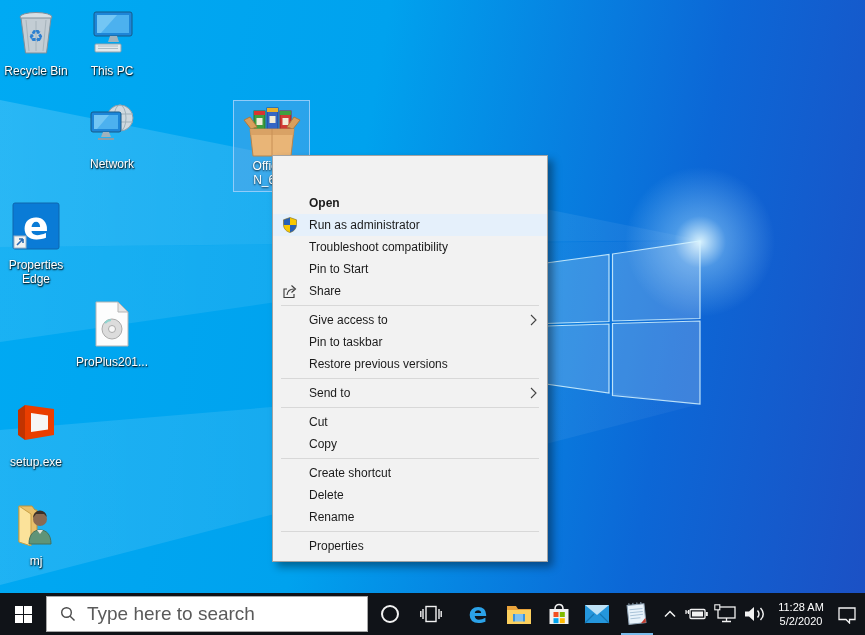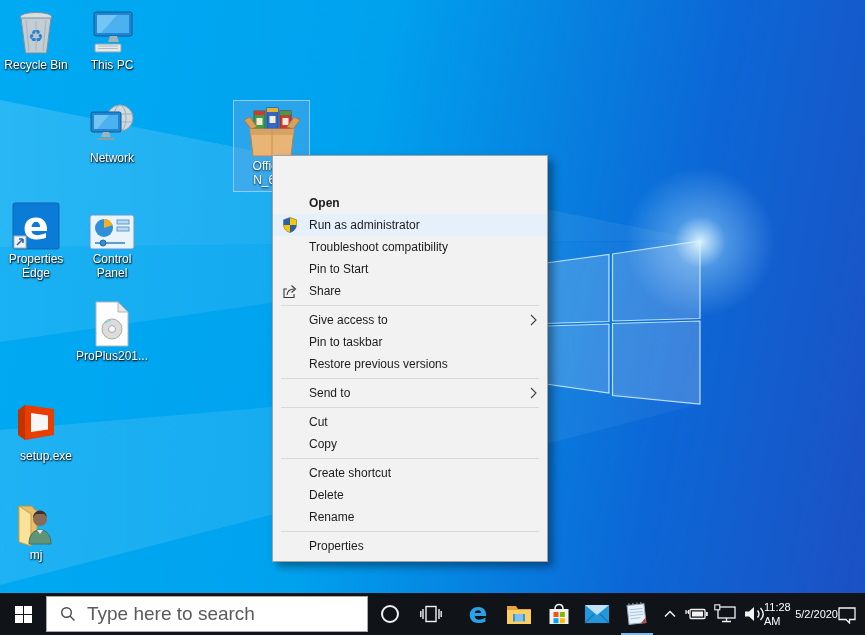--- a/index.html
+++ b/index.html
@@ -12,21 +12,21 @@
   .beam2{clip-path:polygon(0px 247px,700px 241px,546px 263px,0px 342px);
     background:linear-gradient(to right,rgba(255,255,255,.10),rgba(255,255,255,.02));}
   .beam3{clip-path:polygon(0px 430px,546px 384px,700px 404px,0px 585px);
     background:linear-gradient(to right,rgba(255,255,255,.12),rgba(255,255,255,.02));}
   .glow{background:radial-gradient(circle at 700px 242px,rgba(225,248,255,.95) 0px,rgba(170,225,255,.40) 26px,rgba(160,220,255,0) 75px);}
   .wlogo{position:absolute;left:0;top:0;}
 
   
   .dcell{position:absolute;width:72px;text-align:center;cursor:default;}
   .dcell .ic{height:50px;display:flex;align-items:flex-end;justify-content:center;}
-  .dcell .lbl{margin-top:2px;font-size:12px;line-height:14px;color:#fff;
+  .dcell .lbl{margin-top:8px;font-size:12px;line-height:14px;color:#fff;
     text-shadow:0 1px 2px rgba(0,0,0,.9),1px 1px 1px rgba(0,0,0,.6);}
   .sel{position:absolute;left:233px;top:100px;width:75px;height:90px;
     background:rgba(100,165,228,.42);border:1px solid rgba(150,205,250,.95);
     text-align:center;}
   .sel .ic{height:58px;display:flex;align-items:flex-end;justify-content:center;}
   .sel .lbl{font-size:12px;line-height:14px;color:#fff;text-shadow:0 1px 2px rgba(0,0,0,.9);}
 
   
   .cmenu{position:absolute;left:272px;top:155px;width:274px;background:#f2f2f2;
     border:1px solid #a3a3a3;box-shadow:5px 5px 8px rgba(0,0,0,.38);
@@ -43,21 +43,21 @@
   .taskbar{position:absolute;left:0;top:593px;width:865px;height:42px;background:#101318;z-index:60;}
   .startbtn{position:absolute;left:0;top:0;width:46px;height:42px;display:flex;align-items:center;justify-content:center;}
   .searchbox{position:absolute;left:46px;top:3px;width:320px;height:34px;background:#fff;
     border:1px solid #a8a8a8;display:flex;align-items:center;}
   .searchbox input{border:none;outline:none;flex:1;font-size:19px;color:#333;background:transparent;
     font-family:"Liberation Sans",sans-serif;}
   .searchbox input::placeholder{color:#5a5a5a;opacity:1;}
   .mag{margin:0 9px 0 13px;}
   .tbicon{position:absolute;top:0;width:40px;height:42px;display:flex;align-items:center;justify-content:center;}
   .underline{position:absolute;left:621px;bottom:0;width:32px;height:2px;background:#79bbea;}
-  .clock{position:absolute;left:764px;top:0;width:74px;height:42px;display:flex;flex-direction:row;
+  .clock{position:absolute;left:764px;top:0;width:74px;height:42px;display:flex;flex-direction:column;
     align-items:center;justify-content:center;color:#fff;font-size:11px;line-height:14px;}
 </style>
 </head>
 <body>
 
 <div id="screen">
 
   <div class="layer beam1"></div>
   <div class="layer beam2"></div>
   <div class="layer beam3"></div>
@@ -120,50 +120,36 @@
       <rect x="1" y="1" width="46" height="46" rx="2" fill="#0a7bd6"></rect>
       <rect x="1" y="1" width="46" height="46" rx="2" fill="none" stroke="#0e66ad"></rect>
       <text x="24" y="37" font-size="38" font-weight="bold" text-anchor="middle" fill="#ffffff" font-family="DejaVu Sans">e</text>
       <rect x="2" y="34" width="12" height="12" fill="#f2f2f2" stroke="#9db4c6"></rect>
       <path d="M5 43 L11 37 M11 37 h-4 M11 37 v4" stroke="#2b6ab0" stroke-width="1.6" fill="none"></path>
     </svg>
       </div>
     <div class="lbl">Properties Edge</div>
   </div>
 
-  <div class="dcell" style="left:76px;top:200px;">
-    <div class="ic">
-        <svg width="46" height="36" viewBox="0 0 46 36">
-      <rect x="1" y="1" width="44" height="34" rx="2" fill="#eaf3fa" stroke="#5a9bd4"></rect>
-      <circle cx="15" cy="14" r="9" fill="#2f8fd8"></circle>
-      <path d="M15 14 L15 5 A9 9 0 0 1 23.5 11 Z" fill="#f2b21d"></path>
-      <rect x="28" y="6" width="12" height="4" fill="#bcd8ee" stroke="#5a9bd4"></rect>
-      <rect x="28" y="13" width="12" height="4" fill="#bcd8ee" stroke="#5a9bd4"></rect>
-      <path d="M6 29 h30" stroke="#5a9bd4" stroke-width="2"></path>
-      <circle cx="14" cy="29" r="3" fill="#2f8fd8" stroke="#1f6aa5"></circle>
-    </svg>
-      </div>
-    <div class="lbl">Control Panel</div>
-  </div>
 
 
   <div class="dcell" style="left:76px;top:297px;">
     <div class="ic">
         <svg width="38" height="46" viewBox="0 0 38 46">
       <path d="M3 1 h22 l10 10 v34 H3 Z" fill="#fdfdfd" stroke="#b5b5b5"></path>
       <path d="M25 1 l10 10 h-10 Z" fill="#e6e6e6" stroke="#b5b5b5"></path>
       <circle cx="19" cy="28" r="10" fill="#dcdcdc" stroke="#ababab"></circle>
       <circle cx="19" cy="28" r="3.5" fill="#f6f6f6" stroke="#ababab"></circle>
       <path d="M12 22 a10 10 0 0 1 6 -3" stroke="#8fd4cf" fill="none" stroke-width="2"></path>
     </svg>
       </div>
     <div class="lbl">ProPlus201...</div>
   </div>
 
-  <div class="dcell" style="left:0;top:397px;text-align:right;">
+  <div class="dcell" style="left:0;top:397px;">
     <div class="ic">
         <svg width="48" height="48" viewBox="0 0 48 48">
       <path d="M13 6 L42 10 V36 L13 41 Z" fill="#ea3e00"></path>
       <path d="M13 6 L6 11 V36 L13 41 Z" fill="#c23300"></path>
       <path d="M19 14 L36 16.5 V30.5 L19 33 Z" fill="#f6f6f6"></path>
       <path d="M19 33 L13 37 V22 Z" fill="#ea3e00"></path>
     </svg>
       </div>
     <div class="lbl">setup.exe</div>
   </div>

